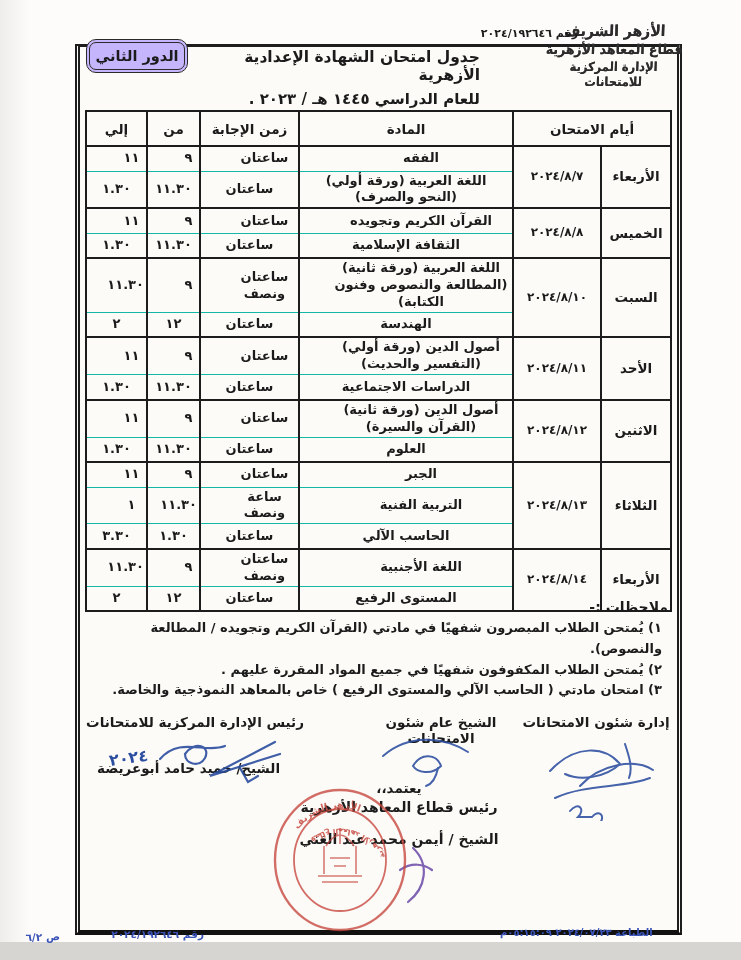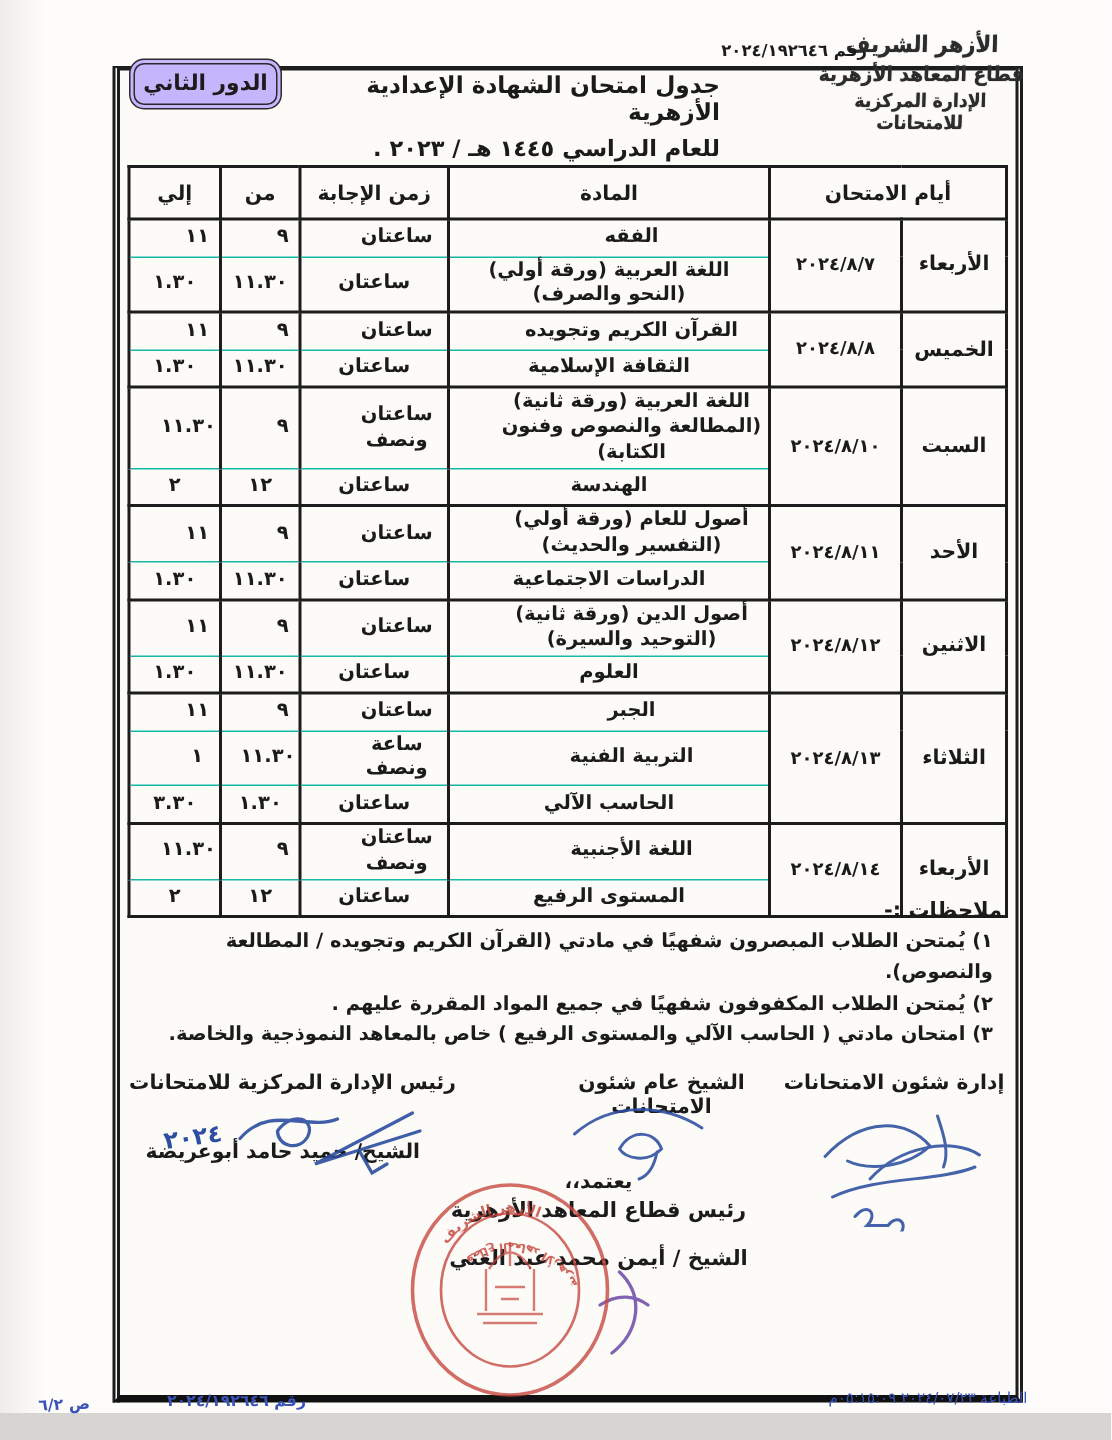--- a/index.html
+++ b/index.html
@@ -54,21 +54,21 @@
   .sig-right-title{top:714px;left:520px;width:152px;}
   .sig-center-title{top:714px;left:352px;width:178px;}
   .sig-left-title{top:714px;left:86px;width:218px;}
   .sig-left-name{position:absolute;top:760px;left:86px;width:205px;text-align:center;direction:rtl;font-weight:bold;font-size:13.5px;}
   .approval{position:absolute;left:283px;top:780px;width:232px;text-align:center;direction:rtl;font-weight:bold;}
   .approval .a1{font-size:13.5px;}
   .approval .a2{font-size:14px;margin-top:3px;}
   .approval .a3{font-size:14px;margin-top:16px;}
   .ink{position:absolute;pointer-events:none;}
   
-  .footer-print{position:absolute;top:927px;left:500px;width:185px;direction:rtl;font-size:10px;font-weight:normal;color:#3a53b8;text-align:right;}
+  .footer-print{position:absolute;top:927px;left:500px;width:185px;direction:rtl;font-size:10px;font-weight:bold;color:#3a53b8;text-align:left;}
   .footer-number{position:absolute;top:928px;left:84px;width:120px;direction:rtl;font-size:10.5px;font-weight:bold;color:#3a53b8;text-align:right;}
   .footer-page{position:absolute;top:931px;left:10px;width:50px;direction:rtl;font-size:10.5px;font-weight:bold;color:#3a53b8;transform:rotate(-2deg);}
 </style>
 </head>
 <body>
 
 <div class="canvas">
 
   <div class="page-border"></div>
   <div class="scan-shade-left"></div>
@@ -161,41 +161,41 @@
               <div>الهندسة</div>
             </td>
             <td>ساعتان</td>
             <td>١٢</td>
             <td>٢</td>
           </tr>
           <tr class="thin-bottom">
             <td class="day" rowspan="2">الأحد</td>
             <td class="date" rowspan="2">٢٠٢٤/٨/١١</td>
             <td class="subject">
-              <div>أصول للعام (ورقة أولي)</div>
+              <div>أصول الدين (ورقة أولي)</div>
               <div>(التفسير والحديث)</div>
             </td>
             <td>ساعتان</td>
             <td>٩</td>
             <td>١١</td>
           </tr>
           <tr>
             <td class="subject">
               <div>الدراسات الاجتماعية</div>
             </td>
             <td>ساعتان</td>
             <td>١١.٣٠</td>
             <td>١.٣٠</td>
           </tr>
           <tr class="thin-bottom">
             <td class="day" rowspan="2">الاثنين</td>
             <td class="date" rowspan="2">٢٠٢٤/٨/١٢</td>
             <td class="subject">
               <div>أصول الدين (ورقة ثانية)</div>
-              <div>(التوحيد والسيرة)</div>
+              <div>(القرآن والسيرة)</div>
             </td>
             <td>ساعتان</td>
             <td>٩</td>
             <td>١١</td>
           </tr>
           <tr>
             <td class="subject">
               <div>العلوم</div>
             </td>
             <td>ساعتان</td>

